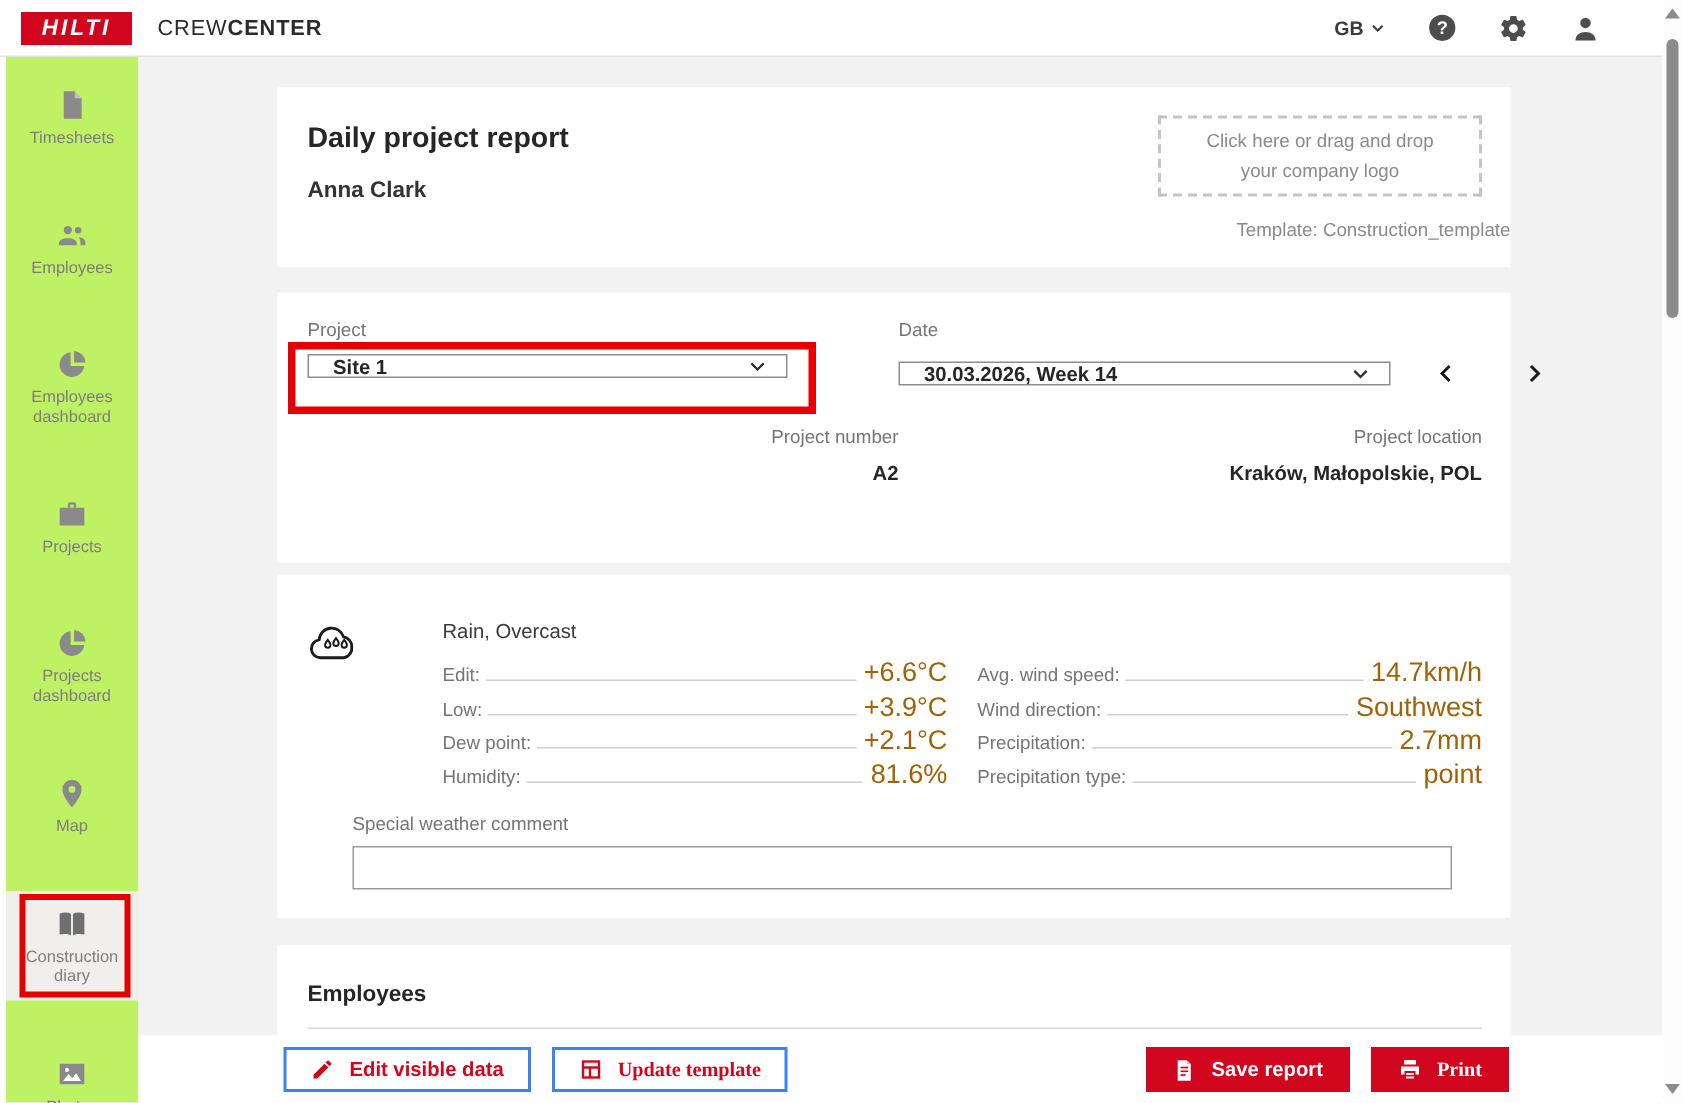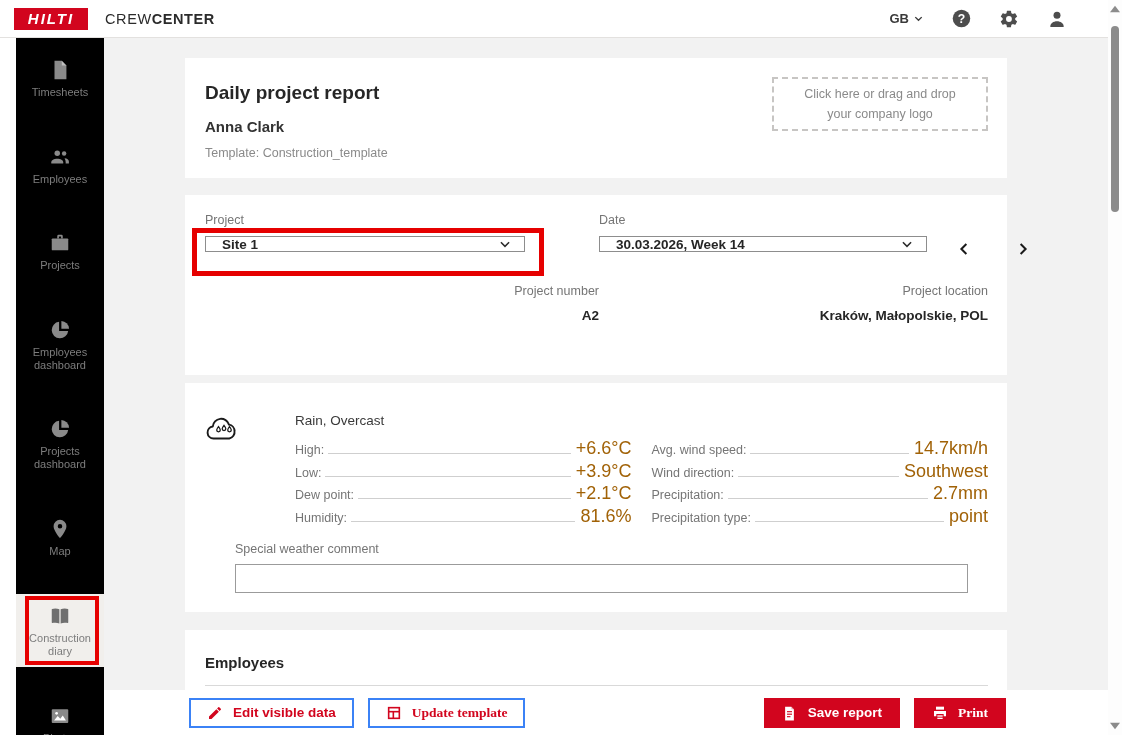--- a/index.html
+++ b/index.html
@@ -12,55 +12,55 @@
   .hilti-logo { margin-left:14px; width:74px; height:22px; background:#d2051e;
     color:#fff; font-weight:bold; font-style:italic; font-size:15px; letter-spacing:2px;
     display:flex; align-items:center; justify-content:center; }
   .app-name { margin-left:17px; font-size:14.5px; color:#2b2b2b; letter-spacing:.6px; }
   .app-name b { font-weight:bold; }
   .topbar-right { margin-left:auto; display:flex; align-items:center; gap:26px; margin-right:40px; }
   .lang { display:flex; align-items:center; gap:4px; font-size:13px; font-weight:bold; color:#3a3a3a; cursor:pointer; }
   .top-icon { width:22px; height:22px; color:#4d4d4d; display:flex; align-items:center; justify-content:center; cursor:pointer; }
 
   
-  .sidebar { position:absolute; left:16px; top:38px; width:88px; height:697px; background:#000000; z-index:20; }
+  .sidebar { position:absolute; left:4px; top:38px; width:88px; height:697px; background:#bef264; z-index:20; }
   .side-item { position:relative; width:88px; padding:11px 4px 10px; display:flex; flex-direction:column;
     align-items:center; gap:5px; cursor:pointer; }
   .side-item .icon { width:22px; height:22px; color:#8a8a8a; }
   .side-item .lbl { font-size:11px; color:#7d7d7d; text-align:center; line-height:1.15; }
   .side-item.active { background:#f1efec; }
   .side-annotation { position:absolute; left:9px; right:5px; top:2px; bottom:2px;
     border:4px solid #e60000; pointer-events:none; }
 
   
   .main { position:absolute; left:88px; top:38px; width:1020px; height:697px;
     background:#f2f2f2; overflow:hidden; }
   .card { position:absolute; left:97px; width:822px; background:#fff; }
 
   
   .card1 { top:20px; height:120px; }
   .report-title { font-size:19px; font-weight:bold; color:#262626; padding:24px 0 0 20px; }
   .report-author { font-size:15px; font-weight:bold; color:#333; padding:14px 0 0 20px; }
-  .report-template { font-size:12.5px; color:#8a8a8a; padding:11px 0 0 20px; }
+  .report-template { font-size:12.5px; color:#8a8a8a; padding:11px 0 0 20px;text-align:right; }
   .logo-drop { position:absolute; right:19px; top:19px; width:216px; height:54px;
     border:2px dashed #c7c5c3; color:#8a8a8a; font-size:12.5px; line-height:1.6;
     display:flex; align-items:center; justify-content:center; text-align:center; padding:0 18px; cursor:pointer; }
 
   
   .card2 { top:157px; height:180px; }
   .field-grid { display:grid; grid-template-columns:394px 1fr; padding:18px 19px 0 20px; }
   .field-label { font-size:12.5px; color:#757575; margin-bottom:9px; }
   .select-box { height:16px; border:1px solid #8d8d8d; background:#fff; display:flex; align-items:center;
     padding:0 12px 0 16px; cursor:pointer; }
   .select-box .val { font-size:13.5px; font-weight:bold; color:#262626; }
   .select-box .chev { margin-left:auto; color:#2b2b2b; }
   .project-select-wrap { position:relative; width:320px; }
   .proj-annotation { position:absolute; left:-13px; top:-8px; width:352px; height:48px;
     border:5px solid #e60000; pointer-events:none; }
-  .date-row { display:flex; align-items:flex-start; gap:26px; }
+  .date-row { display:flex; align-items:center; gap:26px; }
   .date-select { width:328px; }
   .nav-arrow { width:22px; height:26px; display:flex; align-items:center; justify-content:center;
     color:#1a1a1a; cursor:pointer; }
   .info-row { display:grid; grid-template-columns:394px 1fr; padding:22px 19px 0 20px;text-align:right; }
   .info-value { font-size:13.5px; font-weight:bold; color:#262626; margin-top:10px; }
 
   
   .card3 { top:345px; height:229px; }
   .weather-inner { display:flex; padding:30px 19px 0 20px;gap:40px; }
   .weather-icon { width:50px; color:#1a1a1a; padding-top:3px; }
@@ -154,35 +154,35 @@
           <circle cx="16.5" cy="8.2" r="2.4"></circle>
           <path d="M17 13.3c2.7.3 4.7 1.6 4.7 3.6V19h-3.5v-1.2c0-1.7-.4-3.2-1.2-4.5z"></path>
         </svg>
     </span>
     <span class="lbl">Employees</span>
   </div>
 
   <div class="side-item" style="margin-top:26px">
     <span class="icon">
       <svg width="22" height="22" viewBox="0 0 24 24" fill="currentColor">
+          <path d="M11 3.1A9 9 0 1 0 20.9 13H11z"></path>
+          <path d="M13.5 2.1a9 9 0 0 1 8.4 8.4h-8.4z"></path>
+        </svg>
+    </span>
+    <span class="lbl" style="width:72px">Employees dashboard</span>
+  </div>
+
+  <div class="side-item" style="margin-top:26px">
+    <span class="icon">
+      <svg width="22" height="22" viewBox="0 0 24 24" fill="currentColor">
           <path d="M9 7V4.5A1.5 1.5 0 0 1 10.5 3h3A1.5 1.5 0 0 1 15 4.5V7h-1.8V4.8h-2.4V7z"></path>
           <rect x="3" y="7" width="18" height="13" rx="1"></rect>
         </svg>
     </span>
     <span class="lbl">Projects</span>
-  </div>
-
-  <div class="side-item" style="margin-top:26px">
-    <span class="icon">
-      <svg width="22" height="22" viewBox="0 0 24 24" fill="currentColor">
-          <path d="M11 3.1A9 9 0 1 0 20.9 13H11z"></path>
-          <path d="M13.5 2.1a9 9 0 0 1 8.4 8.4h-8.4z"></path>
-        </svg>
-    </span>
-    <span class="lbl" style="width:72px">Employees dashboard</span>
   </div>
 
   <div class="side-item" style="margin-top:26px">
     <span class="icon">
       <svg width="22" height="22" viewBox="0 0 24 24" fill="currentColor">
           <path d="M11 3.1A9 9 0 1 0 20.9 13H11z"></path>
           <path d="M13.5 2.1a9 9 0 0 1 8.4 8.4h-8.4z"></path>
         </svg>
     </span>
     <span class="lbl" style="width:72px">Projects dashboard</span>
@@ -289,21 +289,21 @@
           <path d="M13.5 15.8c-1 0-1.8-.8-1.8-1.8 0-1.1 1.8-3.4 1.8-3.4s1.8 2.3 1.8 3.4c0 1-.8 1.8-1.8 1.8z" stroke-width="1.3"></path>
           <path d="M19 14.6c-1 0-1.8-.8-1.8-1.8 0-1.1 1.8-3.4 1.8-3.4s1.8 2.3 1.8 3.4c0 1-.8 1.8-1.8 1.8z" stroke-width="1.3"></path>
           <path d="M24.5 15.8c-1 0-1.8-.8-1.8-1.8 0-1.1 1.8-3.4 1.8-3.4s1.8 2.3 1.8 3.4c0 1-.8 1.8-1.8 1.8z" stroke-width="1.3"></path>
         </svg>
       </div>
       <div class="weather-body">
         <div class="weather-cond">Rain, Overcast</div>
         <div class="weather-cols">
           <div>
             <div class="w-row">
-              <span class="w-label">High:</span>
+              <span class="w-label">Edit:</span>
                 <span class="w-leader"></span>
                 <span class="w-value">+6.6°C</span>
             </div>
             <div class="w-row">
               <span class="w-label">Low:</span>
                 <span class="w-leader"></span>
                 <span class="w-value">+3.9°C</span>
             </div>
             <div class="w-row">
               <span class="w-label">Dew point:</span>

